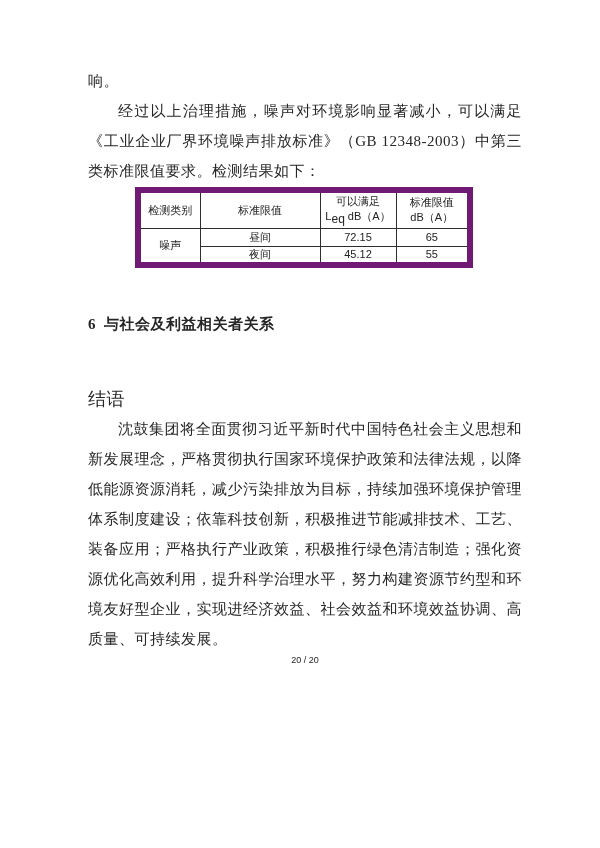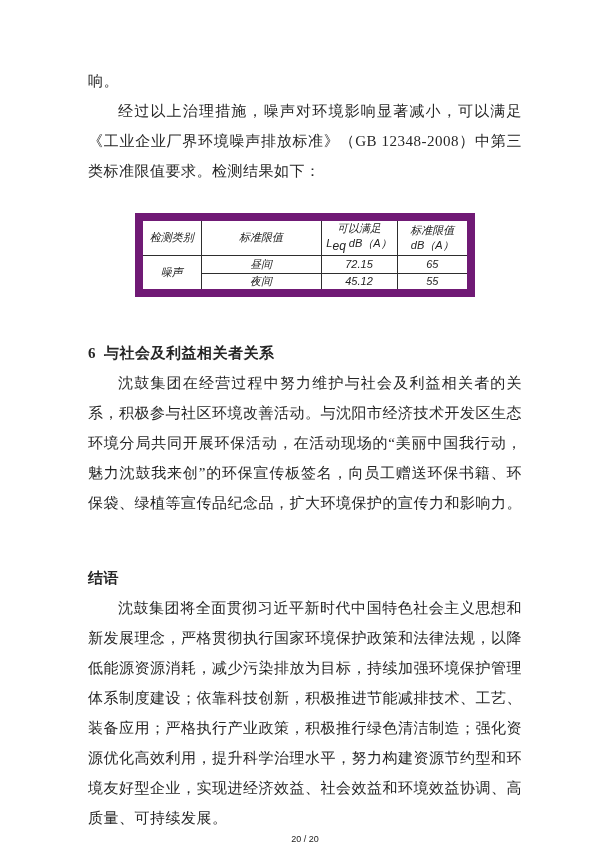--- a/index.html
+++ b/index.html
@@ -24,26 +24,25 @@
     line-height: 30px;
     text-align: justify;
     letter-spacing: 0.5px;
   }
   .indent { text-indent: 2em; }
 
   table.noise-table {
     border-collapse: collapse;
     table-layout: fixed;
     width: 332px;
-    margin: 27px auto 0 47px;
+    margin: 1px auto 0 47px;
     font-size: 11px;
     color: #222222;
-    border: 8px solid #701a75;
+    border: 6px solid #701a75;
     font-family: "Liberation Sans", "DejaVu Sans", sans-serif;
-    font-style: italic;
   }
   table.noise-table th, table.noise-table td {
     border: 1px solid #2e2e2e;
     text-align: center;
     vertical-align: middle;
     padding: 0;
     font-weight: normal;
   }
   table.noise-table col.c1 { width: 62px; }
   table.noise-table col.c2 { width: 120px; }
@@ -59,42 +58,42 @@
   .section-heading {
     margin: 41px 0 0 0;
     font-size: 15px;
     line-height: 30px;
     font-weight: bold;
     letter-spacing: 0.5px;
   }
   .section-num { margin-right: 8px; }
   .conclusion-heading {
     margin: 45px 0 0 0;
-    font-size: 15px;
+    font-size: 18px;
     line-height: 30px;
-    font-weight: bold;
+    font-weight: normal;
     letter-spacing: 0.5px;
   }
   .page-number {
     margin-top: 1px;
     text-align: center;
     font-size: 9px;
     font-weight: normal;
     color: #222222;
     font-family: "Liberation Sans", "DejaVu Sans", sans-serif;
   }
 </style>
 </head>
 <body>
 
 <div class="page">
 
   <p class="body-text">响。</p>
 
-  <p class="body-text indent">经过以上治理措施，噪声对环境影响显著减小，可以满足《工业企业厂界环境噪声排放标准》（GB 12348-2008）中第三类标准限值要求。检测结果如下：</p>
+  <p class="body-text indent">经过以上治理措施，噪声对环境影响显著减小，可以满足《工业企业厂界环境噪声排放标准》（GB 12348-2003）中第三类标准限值要求。检测结果如下：</p>
 
   <table class="noise-table">
     <colgroup>
       <col class="c1">
         <col class="c2">
         <col class="c3">
         <col class="c4">
     </colgroup>
     <tbody>
       <tr class="header-row">
@@ -118,21 +117,20 @@
       <tr class="data-row">
         <td>夜间</td>
         <td>45.12</td>
         <td>55</td>
       </tr>
     </tbody>
   </table>
 
   <h2 class="section-heading"><span class="section-num">6</span><span>与社会及利益相关者关系</span></h2>
 
-  <p class="body-text indent">沈鼓集团在经营过程中努力维护与社会及利益相关者的关系，积极参与社区环境改善活动。与沈阳市经济技术开发区生态环境分局共同开展环保活动，在活动现场的“美丽中国我行动，魅力沈鼓我来创”的环保宣传板签名，向员工赠送环保书籍、环保袋、绿植等宣传品纪念品，扩大环境保护的宣传力和影响力。</p>
 
   <h2 class="conclusion-heading">结语</h2>
 
   <p class="body-text indent">沈鼓集团将全面贯彻习近平新时代中国特色社会主义思想和新发展理念，严格贯彻执行国家环境保护政策和法律法规，以降低能源资源消耗，减少污染排放为目标，持续加强环境保护管理体系制度建设；依靠科技创新，积极推进节能减排技术、工艺、装备应用；严格执行产业政策，积极推行绿色清洁制造；强化资源优化高效利用，提升科学治理水平，努力构建资源节约型和环境友好型企业，实现进经济效益、社会效益和环境效益协调、高质量、可持续发展。</p>
 
   <div class="page-number">20 / 20</div>
 
 </div>
 
 </body></html>

